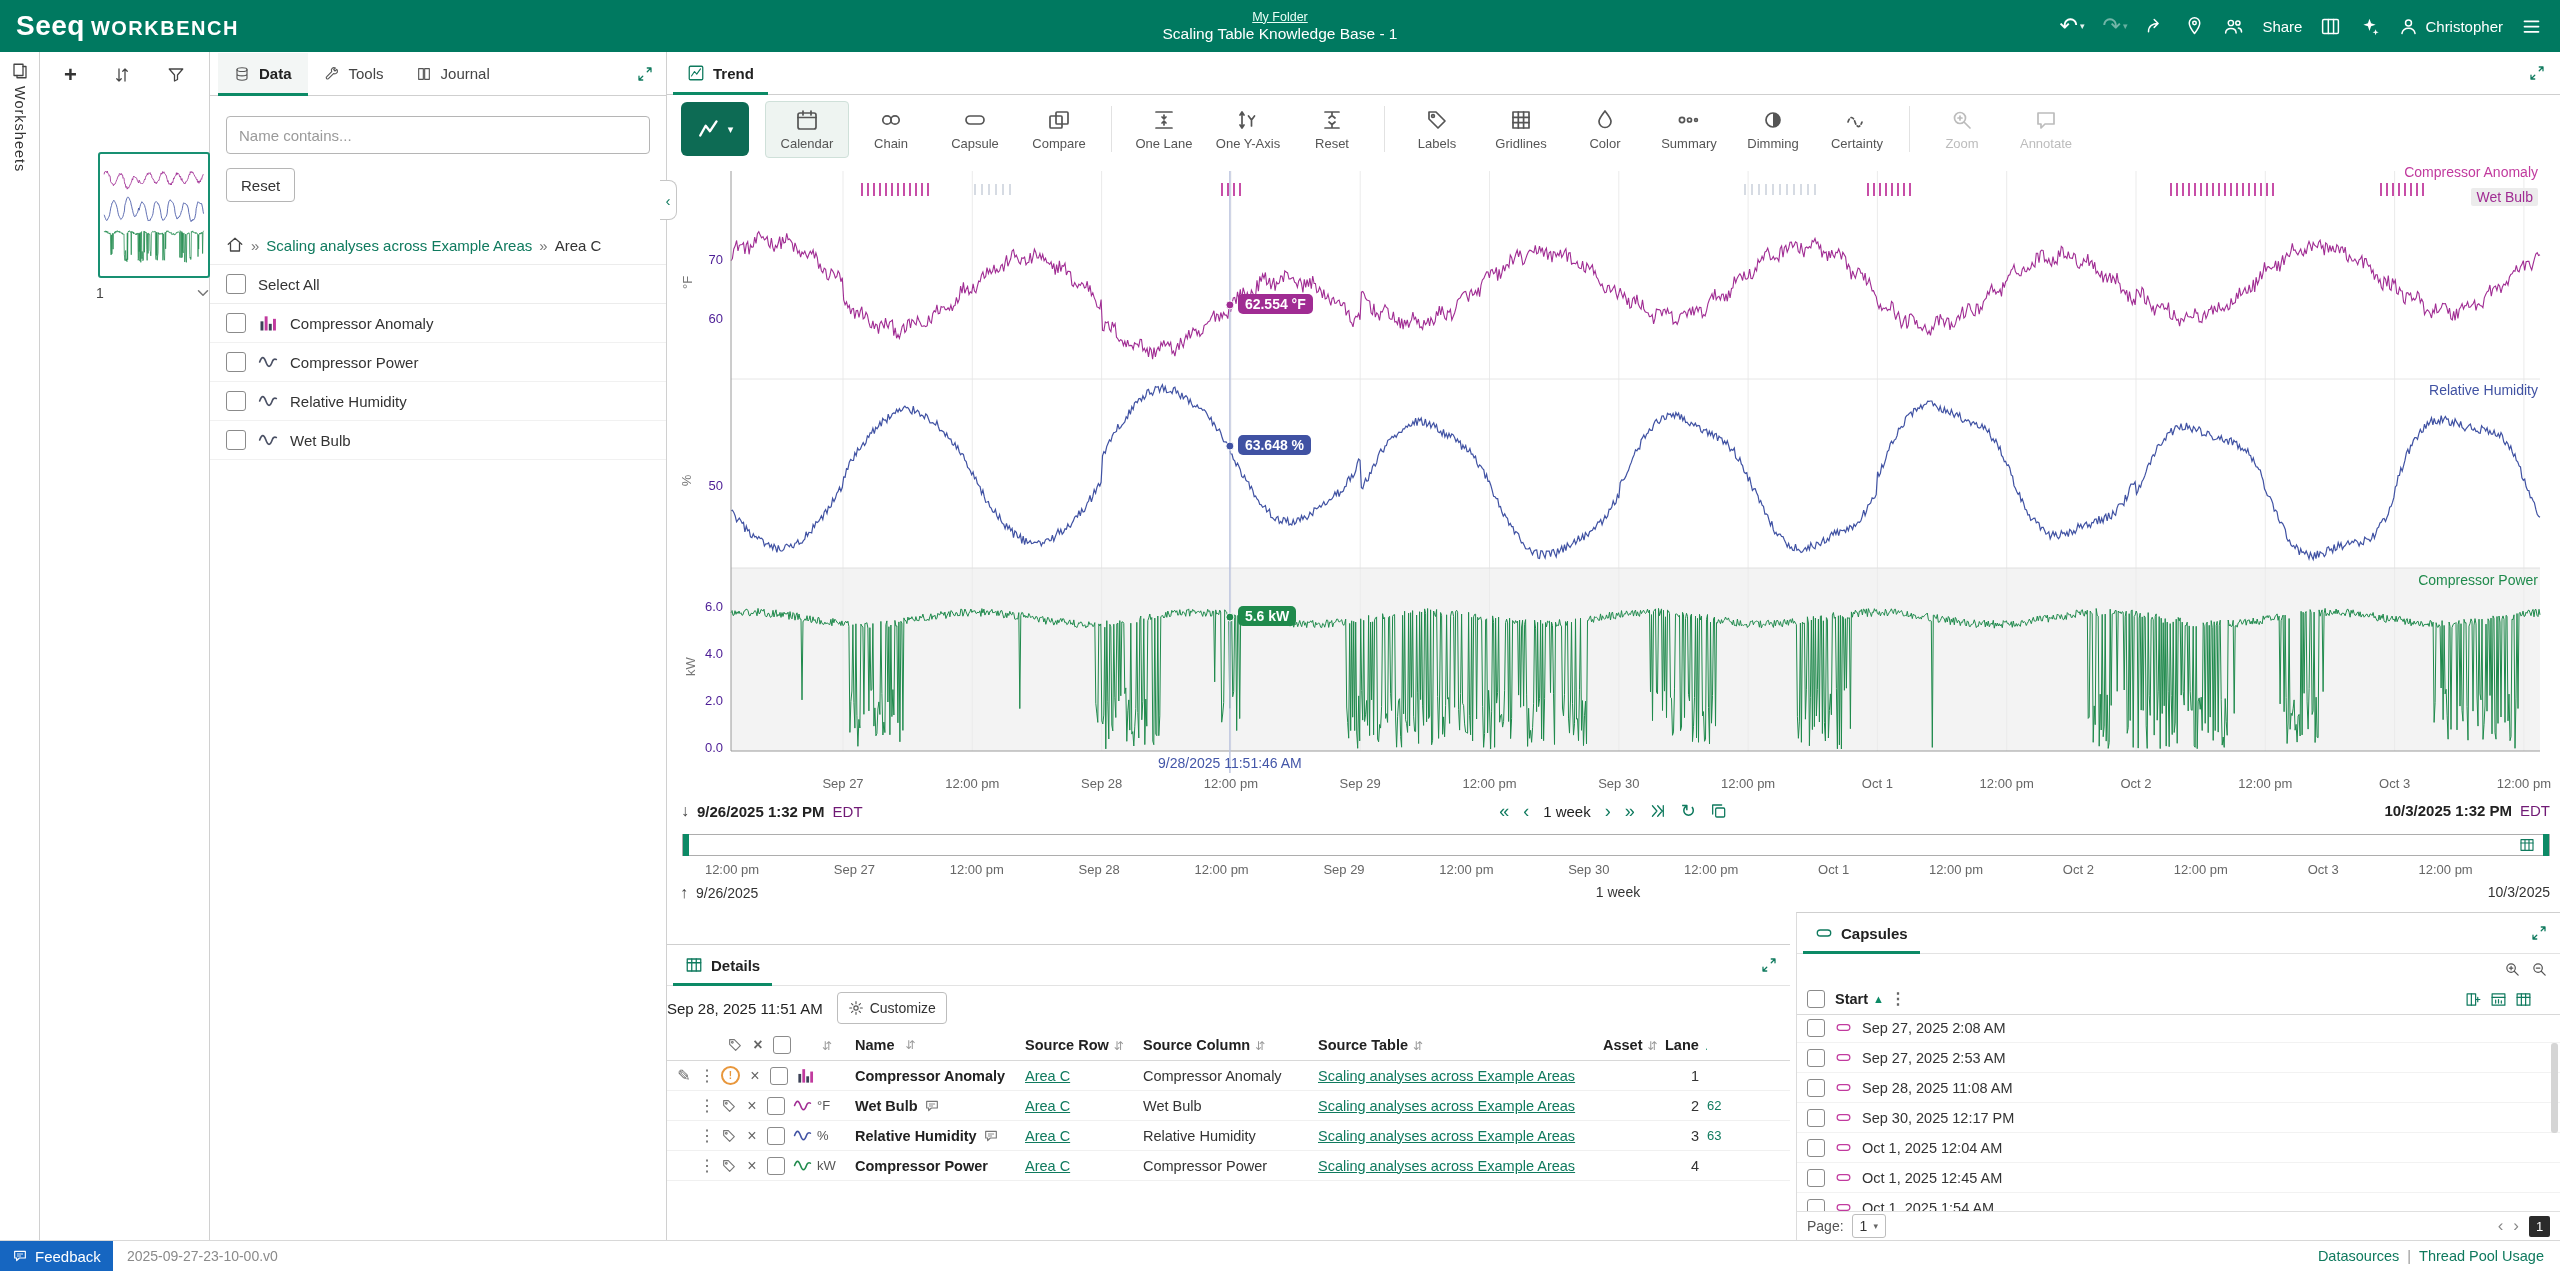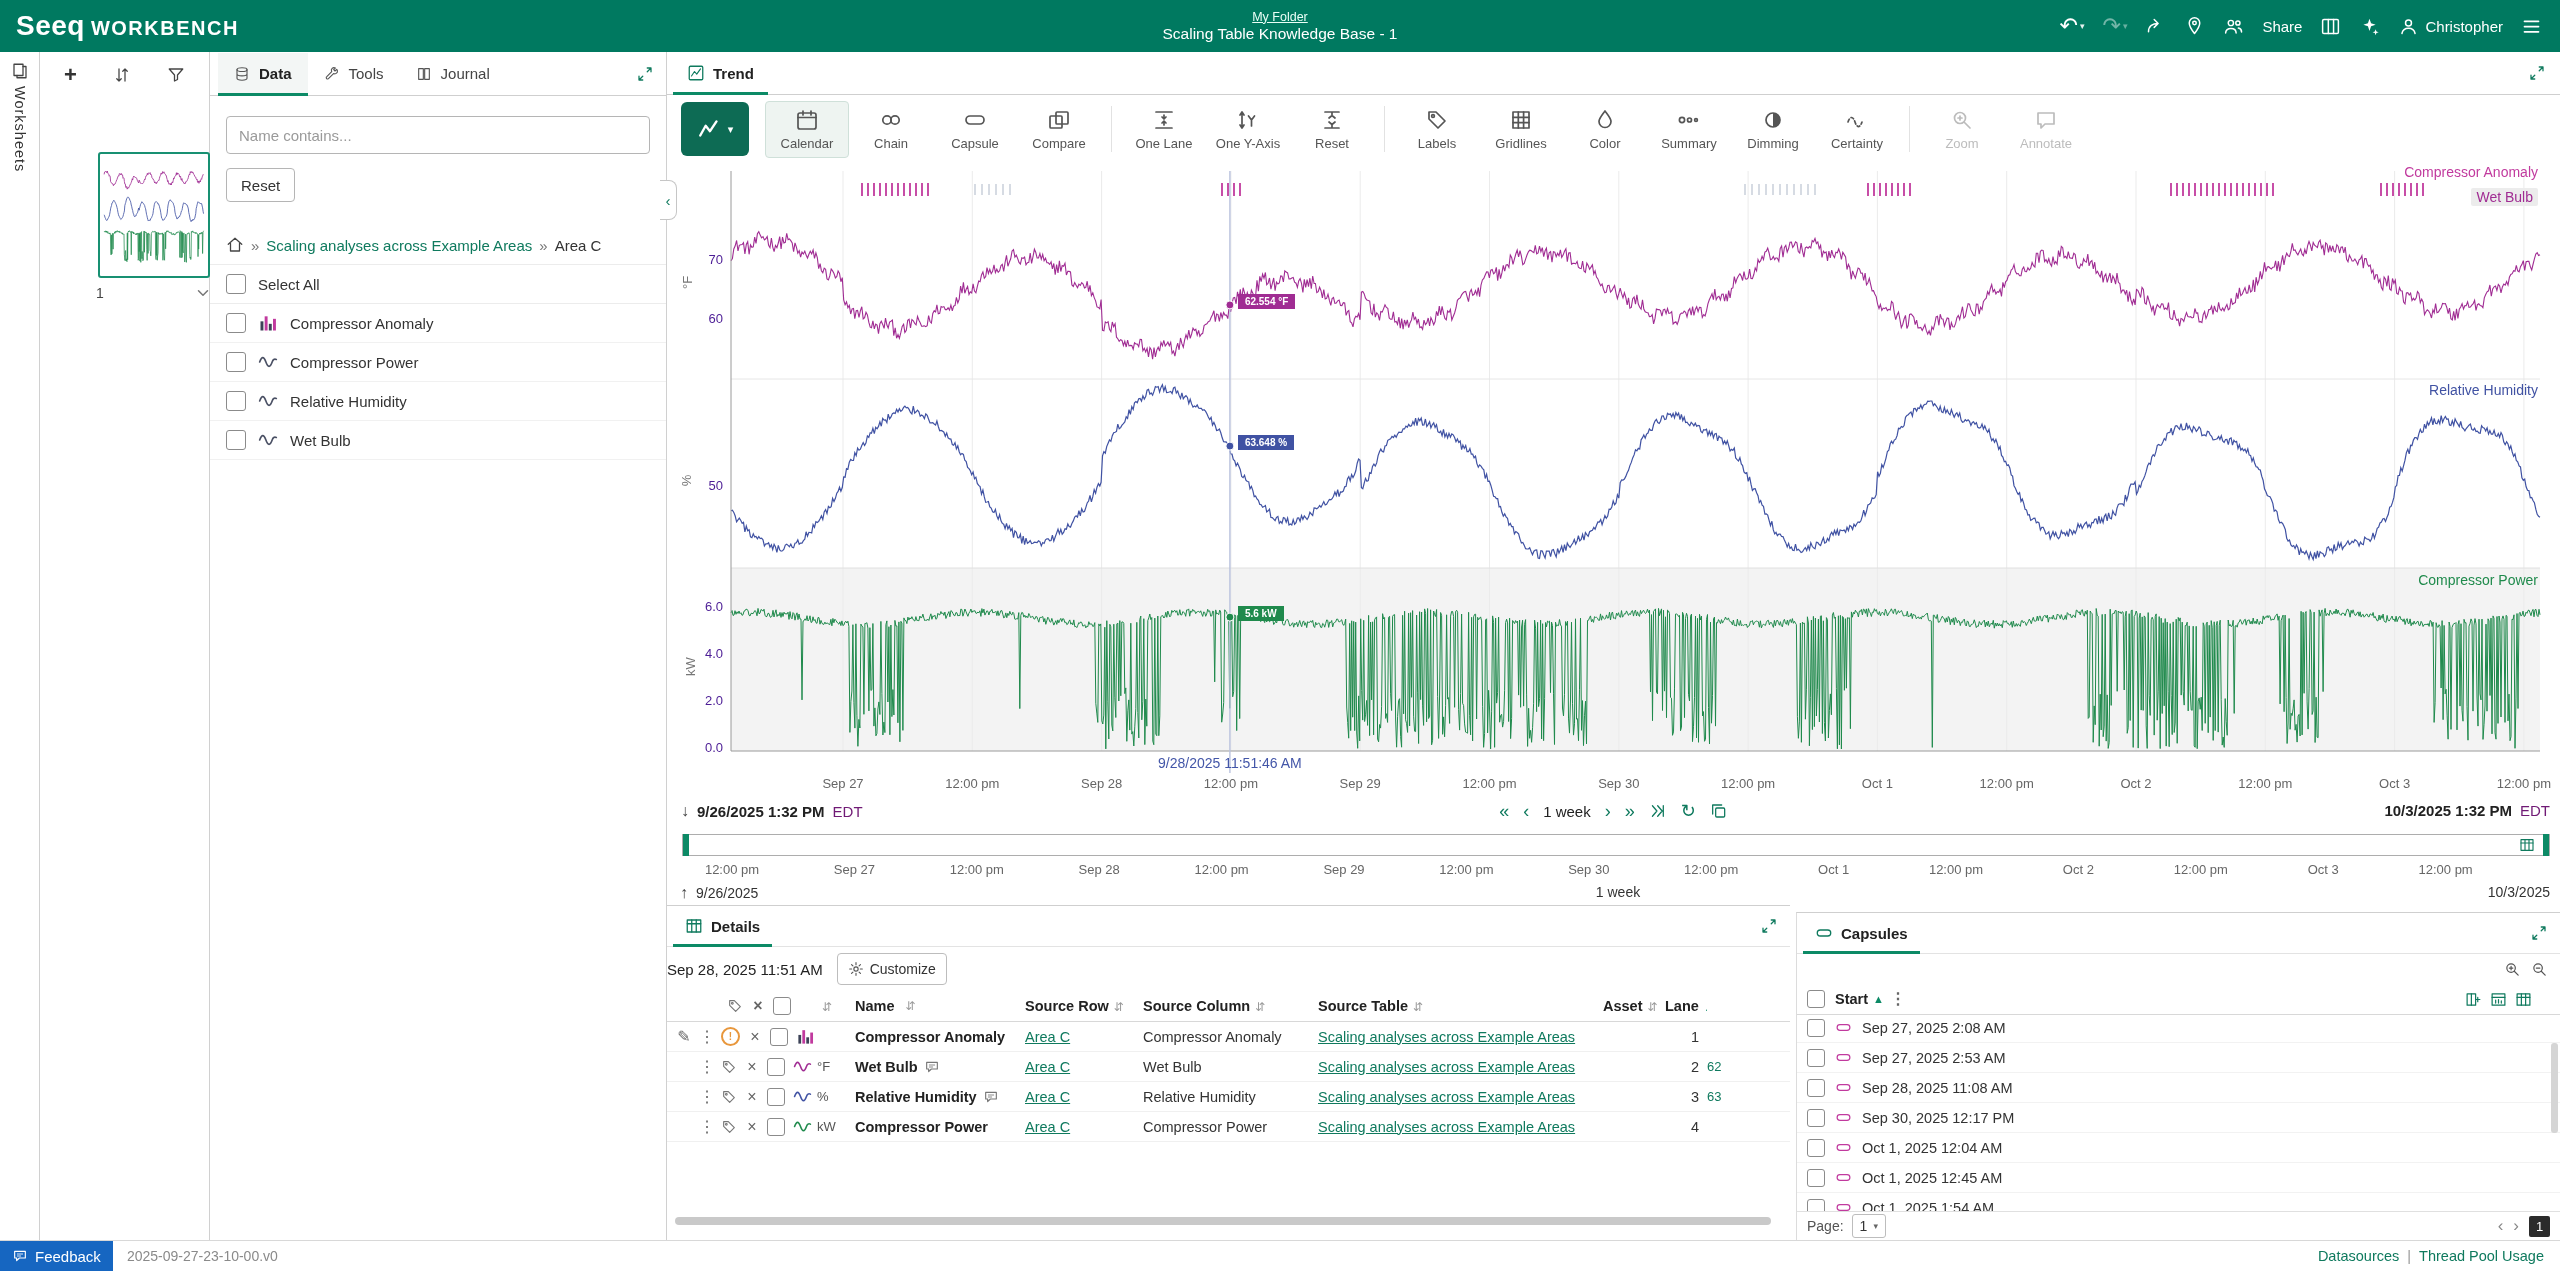--- a/index.html
+++ b/index.html
@@ -81,21 +81,21 @@
   .tbtn.disabled .icn{color:#bcbcbc;}
   .tsep{width:1px;height:46px;background:#e2e2e2;margin:0 10px;}
   
   #chart-layer{position:absolute;left:0;top:111px;width:1893px;height:637px;}
   #trend-svg{position:absolute;left:0;top:0;}
   .lnlabel{position:absolute;font-size:14px;white-space:nowrap;cursor:pointer;}
   .lnlabel.chip{background:#ececec;padding:1px 5px;border-radius:2px;}
   .ytick{position:absolute;font-size:13px;color:#4c1d95;}
   .yunit{position:absolute;font-size:13px;color:#777;transform:rotate(-90deg);transform-origin:center;}
   .xtick{position:absolute;font-size:13px;color:#666;white-space:nowrap;}
-  .cflag{position:absolute;color:#fff;font-size:10px;font-weight:bold;padding:2px 7px;border-radius:0;white-space:nowrap;}
+  .cflag{position:absolute;color:#fff;font-size:14px;font-weight:bold;padding:2px 7px;border-radius:5px;white-space:nowrap;}
   .ctime{position:absolute;font-size:14px;color:#4356a8;white-space:nowrap;}
   
   #rangebar{position:absolute;left:0;top:748px;width:100%;height:30px;font-size:15px;color:#222;}
   .rleft{position:absolute;left:14px;top:2px;display:flex;align-items:center;gap:8px;}
   .rright{position:absolute;right:10px;top:2px;display:flex;align-items:center;gap:8px;}
   .rcenter{position:absolute;left:50%;top:2px;transform:translateX(-50%);display:flex;align-items:center;gap:14px;color:#0f7a5e;}
   .rdate{font-weight:bold;}
   .rtz{color:#701a75;}
   .rnav{font-size:18px;line-height:1;cursor:pointer;}
   .rcenter .icn{color:#0f7a5e;cursor:pointer;}
@@ -108,21 +108,21 @@
   .ovbar .hdl.r{right:0;}
   .ovbar .hdl.l{left:0;}
   .ovbar .icn{position:absolute;right:14px;top:2px;color:#0f7a5e;}
   .ovbar .icn svg{width:16px;height:16px;}
   .ovtick{position:absolute;top:32px;font-size:13px;color:#666;transform:translateX(-50%);white-space:nowrap;}
   .ovdates{position:absolute;left:0;right:0;top:54px;font-size:14px;color:#333;}
   .ovstart{position:absolute;left:0;display:flex;gap:8px;align-items:center;}
   .ovdur{position:absolute;left:50%;transform:translateX(-50%);}
   .ovend{position:absolute;right:6px;}
   
-  #details{position:absolute;left:0;top:853px;width:1123px;height:328px;border-top:1px solid #cfcfcf;box-sizing:border-box;}
+  #details{position:absolute;left:0;top:892px;width:1123px;height:328px;border-top:1px solid #cfcfcf;box-sizing:border-box;}
   #capsules{position:absolute;left:1129px;top:860px;width:764px;height:328px;border-top:1px solid #cfcfcf;border-left:1px solid #dcdcdc;box-sizing:border-box;}
   .ptabs{display:flex;align-items:center;height:40px;border-bottom:1px solid #e3e3e3;}
   .ptab{display:flex;align-items:center;gap:8px;font-size:15px;font-weight:bold;color:#222;height:39px;padding:0 12px;margin-left:6px;position:relative;cursor:pointer;}
   .ptab:after{content:"";position:absolute;left:0;right:0;bottom:-1px;height:3px;background:#0c8a66;}
   .ptab .icn{color:#0f7a5e;}
   .ptabs .expand{margin-left:auto;margin-right:12px;color:#0f7a5e;cursor:pointer;}
   .dsub{display:flex;align-items:center;gap:14px;height:44px;padding-right:14px;}
   .dtime{font-size:15px;color:#222;}
   .custbtn{display:flex;align-items:center;gap:6px;height:30px;padding:0 10px;border:1px solid #bdbdbd;border-radius:4px;font-size:14px;color:#333;background:#fff;cursor:pointer;}
   .custbtn .icn{color:#555;}

